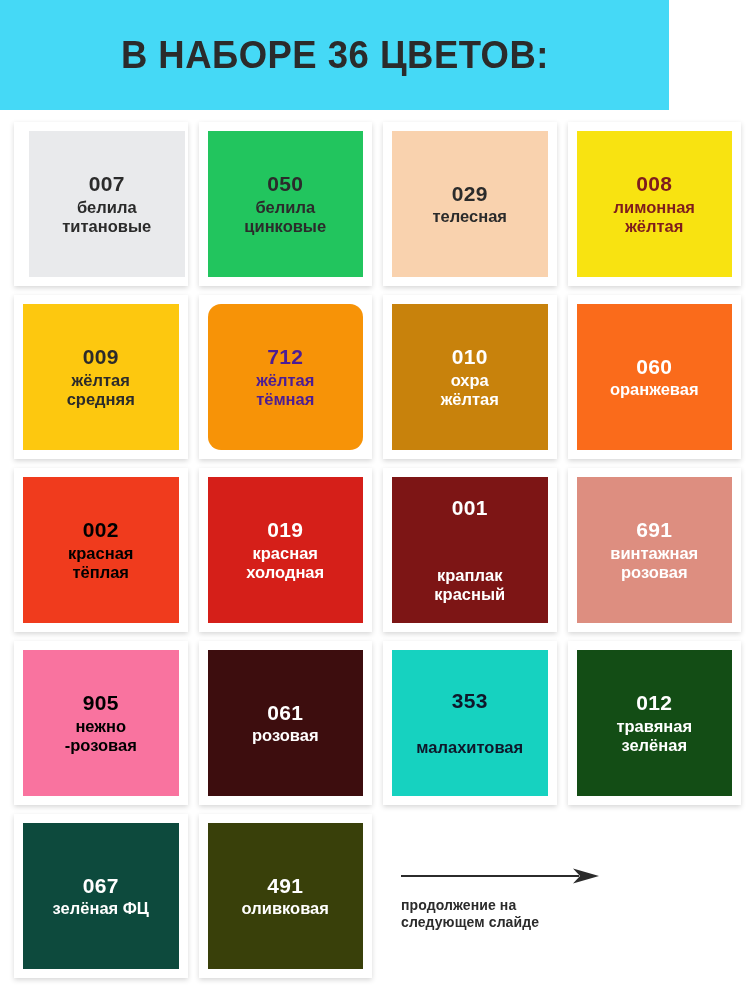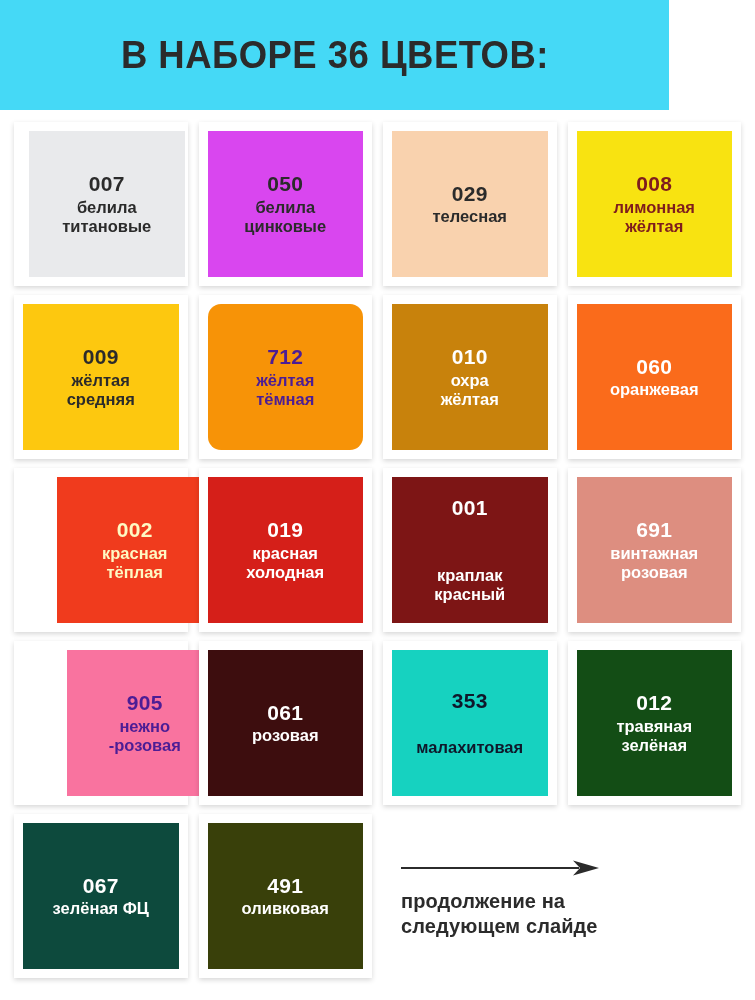--- a/index.html
+++ b/index.html
@@ -96,21 +96,21 @@
     box-sizing: border-box;
     height: 164px;
   }
   .arrow-wrap {
     width: 198px;
     height: 22px;
     display: block;
     margin-bottom: 8px;
   }
   .note-text {
-    font-size: 20px;
+    font-size: 14px;
     font-weight: bold;
     color: #2b2b2b;
     line-height: 1.25;
     white-space: pre-line;
     letter-spacing: 0.1px;
   }
 </style>
 </head>
 <body>
 
@@ -123,21 +123,21 @@
   <div class="grid">
 
     <div class="card">
       <div class="swatch" style="background: rgb(233, 234, 236); color: rgb(43, 43, 43); margin-left: 6px;">
         <div class="code">007</div>
         <div class="cname">белила
 титановые</div>
       </div>
     </div>
     <div class="card">
-      <div class="swatch" style="background: #d946ef; color: rgb(43, 43, 43);">
+      <div class="swatch" style="background: #22c55e; color: rgb(43, 43, 43);">
         <div class="code">050</div>
         <div class="cname">белила
 цинковые</div>
       </div>
     </div>
     <div class="card">
       <div class="swatch" style="background: rgb(249, 210, 174); color: rgb(43, 43, 43);">
         <div class="code">029</div>
         <div class="cname">телесная</div>
       </div>
@@ -172,21 +172,21 @@
       </div>
     </div>
     <div class="card">
       <div class="swatch" style="background: rgb(250, 107, 27); color: rgb(255, 255, 255);">
         <div class="code">060</div>
         <div class="cname">оранжевая</div>
       </div>
     </div>
 
     <div class="card">
-      <div class="swatch" style="background: rgb(240, 59, 29); color: #fef9c3; margin-left: 34px;">
+      <div class="swatch" style="background: rgb(240, 59, 29); color: #000000;">
         <div class="code">002</div>
         <div class="cname">красная
 тёплая</div>
       </div>
     </div>
     <div class="card">
       <div class="swatch" style="background: rgb(213, 31, 25); color: rgb(255, 255, 255);">
         <div class="code">019</div>
         <div class="cname">красная
 холодная</div>
@@ -201,21 +201,21 @@
     </div>
     <div class="card">
       <div class="swatch" style="background: rgb(221, 142, 128); color: rgb(255, 255, 255);">
         <div class="code">691</div>
         <div class="cname">винтажная
 розовая</div>
       </div>
     </div>
 
     <div class="card">
-      <div class="swatch" style="background: rgb(249, 115, 159); color: #4c1d95; margin-left: 44px;">
+      <div class="swatch" style="background: rgb(249, 115, 159); color: #000000;">
         <div class="code">905</div>
         <div class="cname">нежно
 -розовая</div>
       </div>
     </div>
     <div class="card">
       <div class="swatch" style="background: rgb(61, 13, 14); color: rgb(255, 255, 255);">
         <div class="code">061</div>
         <div class="cname">розовая</div>
       </div>

